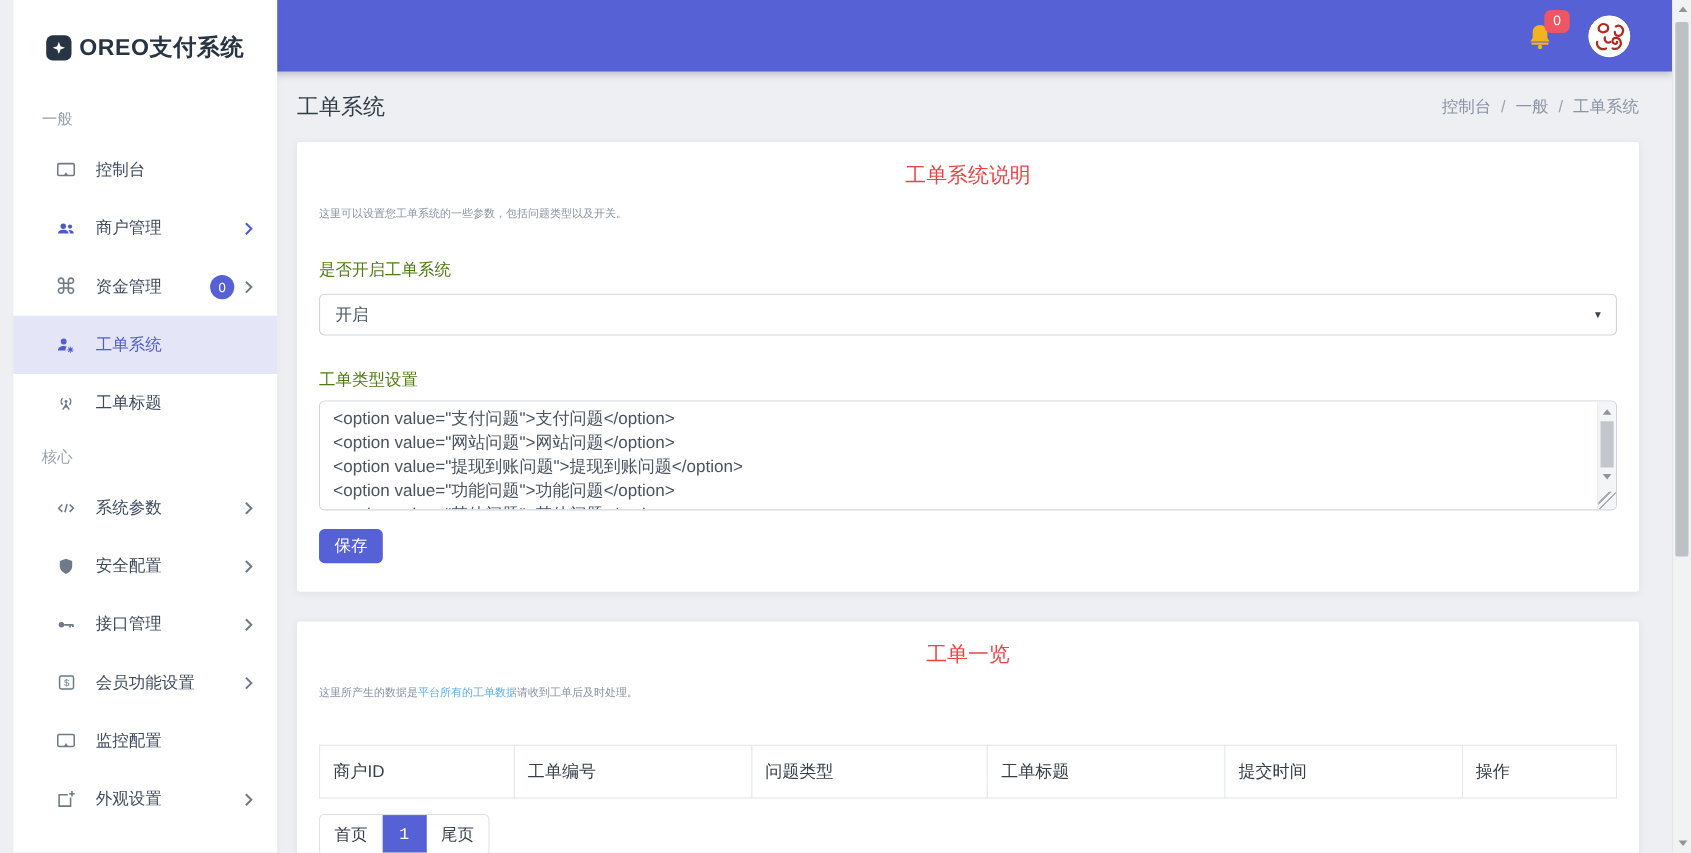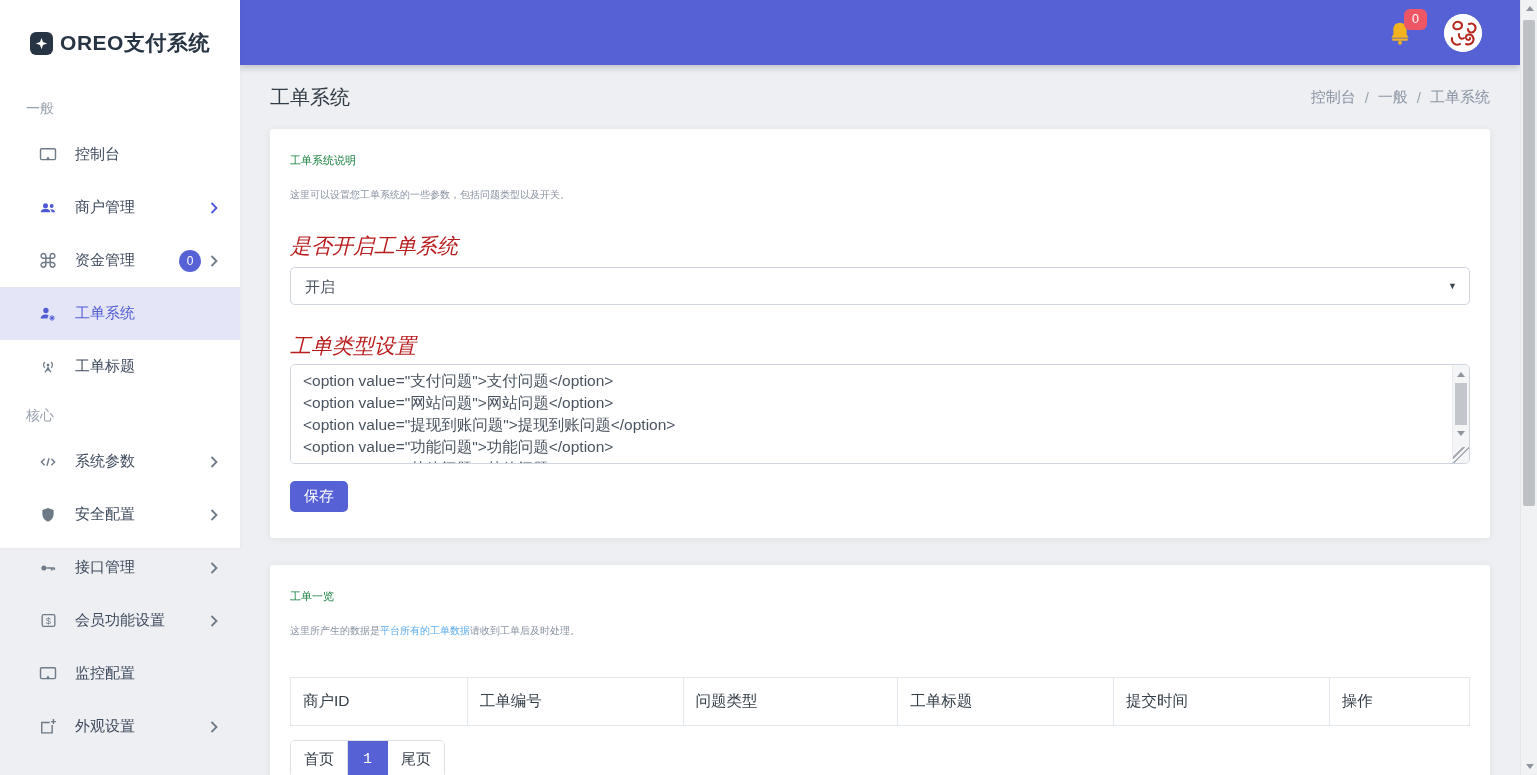--- a/index.html
+++ b/index.html
@@ -5,21 +5,21 @@
   * { box-sizing: border-box; }
   html,body { margin:0; padding:0; }
   body {
     width:1537px; height:775px; overflow:hidden; position:relative;
     font-family:"Liberation Sans", sans-serif;
     background:#edeff2; color:#3e4b5e;
   }
 
   
   .sidebar {
-    position:absolute; left:0; top:0; width:240px; height:548px;
+    position:absolute; left:12px; top:0; width:240px; height:775px;
     background:#ffffff; z-index:6; box-shadow:1px 0 4px rgba(30,40,60,.04);
   }
   .logo-row { height:86px; display:flex; align-items:center; justify-content:center; gap:7px; cursor:pointer; }
   .logo-badge { width:23px; height:23px; background:#273444; border-radius:6px; display:flex; align-items:center; justify-content:center; flex:none; }
   .logo-text { font-size:21px; font-weight:bold; color:#273444; letter-spacing:.5px; }
   .section-label { padding:14px 26px 10px; font-size:14px; color:#98a2ae; }
   .nav-item {
     height:53px; display:flex; align-items:center; padding:0 22px 0 36px;
     font-size:15px; color:#3e4b5e; cursor:pointer;
   }
@@ -65,26 +65,26 @@
 
   
   .main { position:absolute; left:240px; top:65px; width:1280px; height:710px; padding:0 30px; }
   .page-head { height:64px; display:flex; align-items:center; justify-content:space-between; }
   .page-title { font-size:20px; color:#323c46; }
   .breadcrumb { font-size:15px; color:#8a94a4; display:flex; align-items:center; gap:9px; }
   .crumb { cursor:pointer; }
   .crumb-sep { color:#9aa3b0; }
 
   .card { background:#fff; border-radius:3px; box-shadow:0 1px 8px rgba(40,55,80,.07); padding:20px; }
-  .card-title { font-size:11px; color:#15803d; line-height:22px; }
+  .card-title { font-size:19px; color:#ef4444; line-height:22px;text-align:center; }
   .card-desc { margin-top:13px; font-size:10px; color:#8993a3; line-height:21px; }
   .card-desc a { color:#5bacec; text-decoration:none; cursor:pointer; }
 
   .card-settings { height:409px; }
-  .form-label { margin-top:30px; font-size:21px; color:#b91c1c; line-height:21px;font-style:italic; }
+  .form-label { margin-top:30px; font-size:15px; color:#4d7c0f; line-height:21px; }
   .select-wrap { margin-top:11px; position:relative; }
   .select-wrap select {
     width:100%; height:38px; border:1px solid #cfd6df; border-radius:5px; background:#fff;
     padding:0 30px 0 14px; font-size:15px; color:#49535f; appearance:none; -webkit-appearance:none;
     font-family:"Liberation Sans", sans-serif; outline:none;
   }
   .select-arrow { position:absolute; right:13px; top:50%; transform:translateY(-50%); font-size:9px; color:#39434e; pointer-events:none; }
 
   .textarea-wrap {
     margin-top:8px; position:relative; height:100px;

